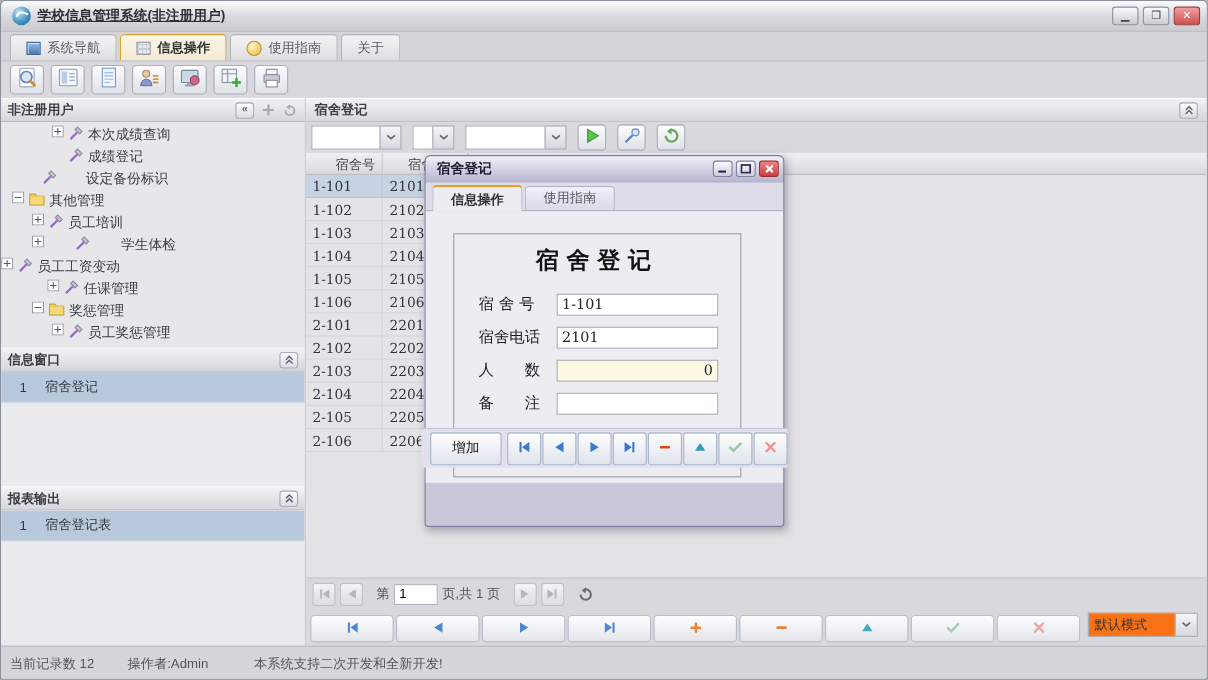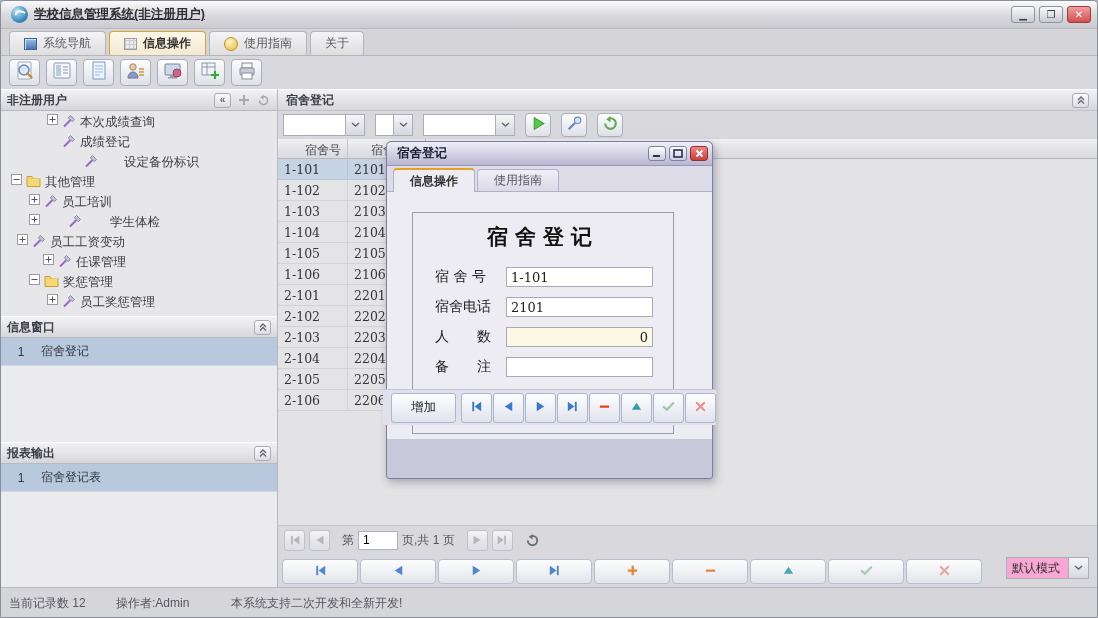--- a/index.html
+++ b/index.html
@@ -85,21 +85,21 @@
   .pager{position:absolute;top:436px;left:0;right:0;height:29px;background:#d9d9dd;border-top:1px solid #c3c3c9;
     display:flex;align-items:center;gap:4px;padding-left:6px;color:#555;}
   .pbtn{width:21px;height:21px;border:1px solid #c0c0c8;border-radius:3px;
     background:linear-gradient(#f4f4f6,#dcdce2);display:flex;align-items:center;justify-content:center;}
   .pgin{width:40px;height:19px;border:1px solid #aeb2ba;background:#fff;padding:1px 4px;font-size:12px;}
   .bigbtns{position:absolute;top:465px;left:0;right:0;height:35px;background:#d9d9dd;
     display:flex;align-items:center;gap:2px;padding-left:4px;}
   .bbtn{width:76px;height:25px;border:1px solid #b6bfce;border-radius:4px;
     background:linear-gradient(#fdfdfe,#e2e5ea);display:flex;align-items:center;justify-content:center;}
   .mode{position:absolute;right:8px;top:468px;display:flex;height:22px;}
-  .mode .fld{width:62px;background:#f9a8d4;border:1px solid #a9aeb8;border-right:none;
+  .mode .fld{width:79px;background:#f97316;border:1px solid #a9aeb8;border-right:none;
     display:flex;align-items:center;padding-left:5px;color:#333;margin-left:38px;}
   .mode .arr{width:21px;border:1px solid #a9aeb8;background:linear-gradient(#f6f6f8,#d6d8de);
     display:flex;align-items:center;justify-content:center;}
   
   .statusbar{position:absolute;bottom:0;left:0;right:0;height:30px;background:#d6d6da;
     border-top:1px solid #b9b9c1;color:#55555d;}
   .statusbar span{position:absolute;top:7px;}
   
   .dialog{position:absolute;left:385px;top:140px;width:327px;height:338px;
     background:#c9c7da;border:1px solid #7e7e9e;border-radius:5px 5px 3px 3px;
@@ -255,21 +255,21 @@
         <div class="tree-item" style="padding-left: 46px;">
           <svg class="tgl" width="11" height="11"></svg>
           <span style="display:flex">
             <svg width="14" height="14" viewBox="0 0 14 14">
               <path d="M2 12.5L8.5 6" stroke="#9966cc" stroke-width="2"></path>
               <path d="M8.5 1.5l4 4-2.2 2.2-4-4z" fill="#c4c4d4" stroke="#8888a0"></path>
             </svg>
           </span>
           <span>成绩登记</span>
         </div>
-        <div class="tree-item" style="padding-left: 46px; gap: 26px;">
+        <div class="tree-item" style=" gap: 26px;">
           <svg class="tgl" width="11" height="11"></svg>
           <span style="display:flex">
             <svg width="14" height="14" viewBox="0 0 14 14">
               <path d="M2 12.5L8.5 6" stroke="#9966cc" stroke-width="2"></path>
               <path d="M8.5 1.5l4 4-2.2 2.2-4-4z" fill="#c4c4d4" stroke="#8888a0"></path>
             </svg>
           </span>
           <span>设定备份标识</span>
         </div>
         <div class="tree-item" style="padding-left: 10px;">
@@ -304,21 +304,21 @@
             <path d="M2.5 5.5h6M5.5 2.5v6" stroke="#556"></path>
           </svg>
           <span style="display:flex">
             <svg width="14" height="14" viewBox="0 0 14 14">
               <path d="M2 12.5L8.5 6" stroke="#9966cc" stroke-width="2"></path>
               <path d="M8.5 1.5l4 4-2.2 2.2-4-4z" fill="#c4c4d4" stroke="#8888a0"></path>
             </svg>
           </span>
           <span>学生体检</span>
         </div>
-        <div class="tree-item" style=" margin-left: 16px;">
+        <div class="tree-item" style="">
           <svg class="tgl" width="11" height="11" viewBox="0 0 11 11">
             <rect x="0.5" y="0.5" width="10" height="10" fill="#fff" stroke="#99a"></rect>
             <path d="M2.5 5.5h6M5.5 2.5v6" stroke="#556"></path>
           </svg>
           <span style="display:flex">
             <svg width="14" height="14" viewBox="0 0 14 14">
               <path d="M2 12.5L8.5 6" stroke="#9966cc" stroke-width="2"></path>
               <path d="M8.5 1.5l4 4-2.2 2.2-4-4z" fill="#c4c4d4" stroke="#8888a0"></path>
             </svg>
           </span>

